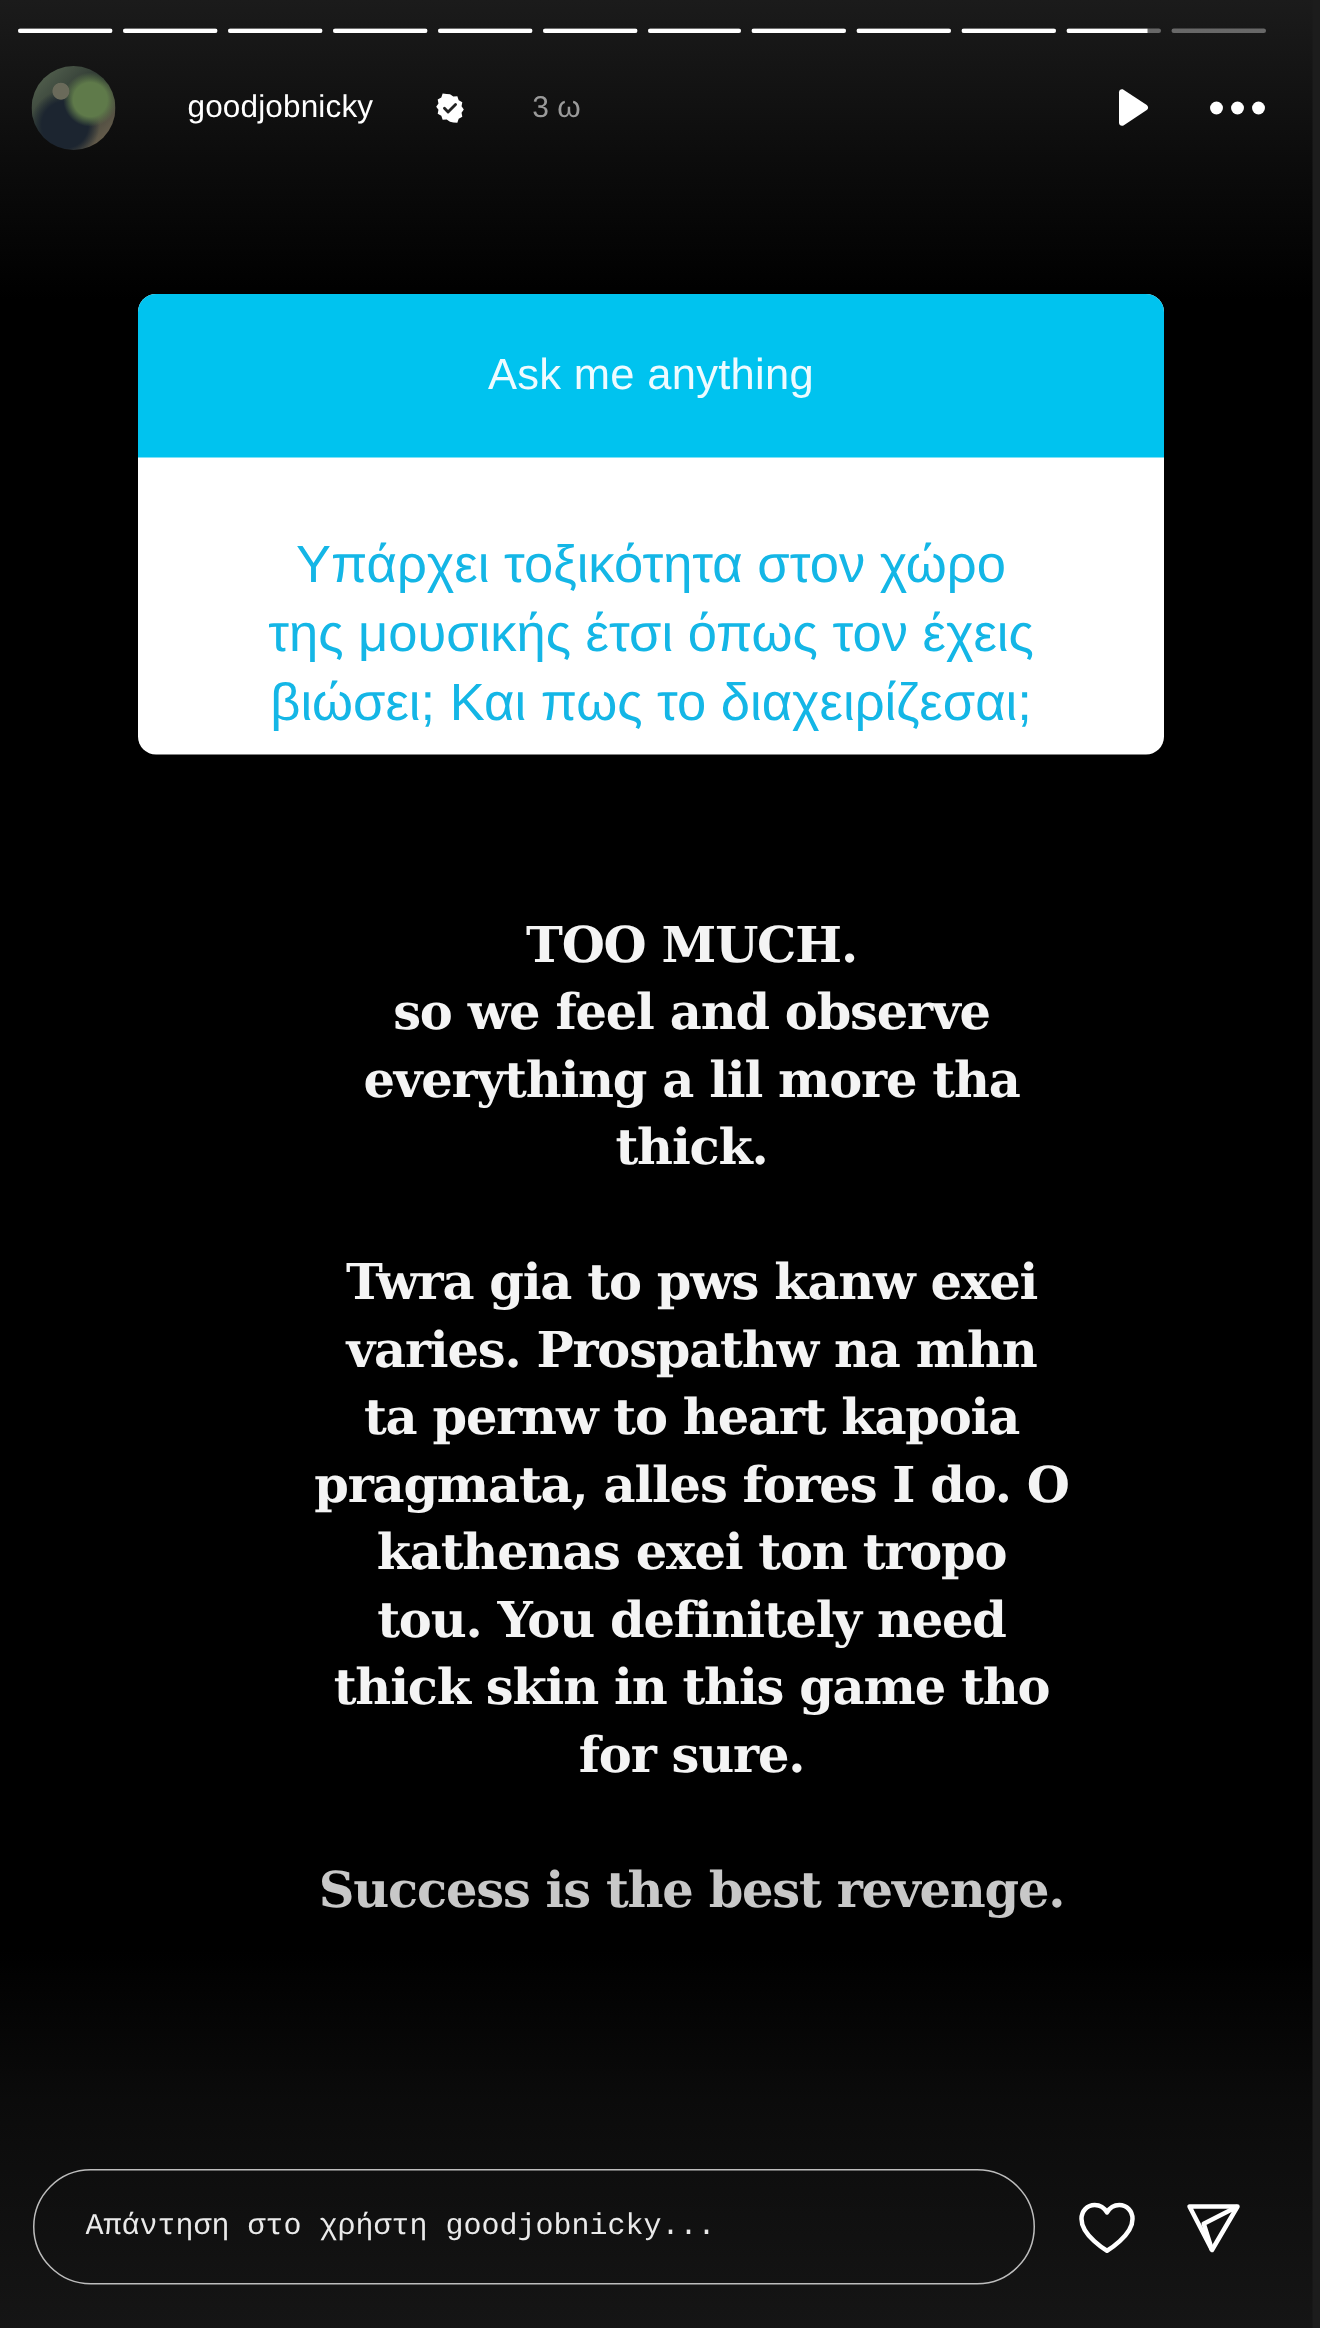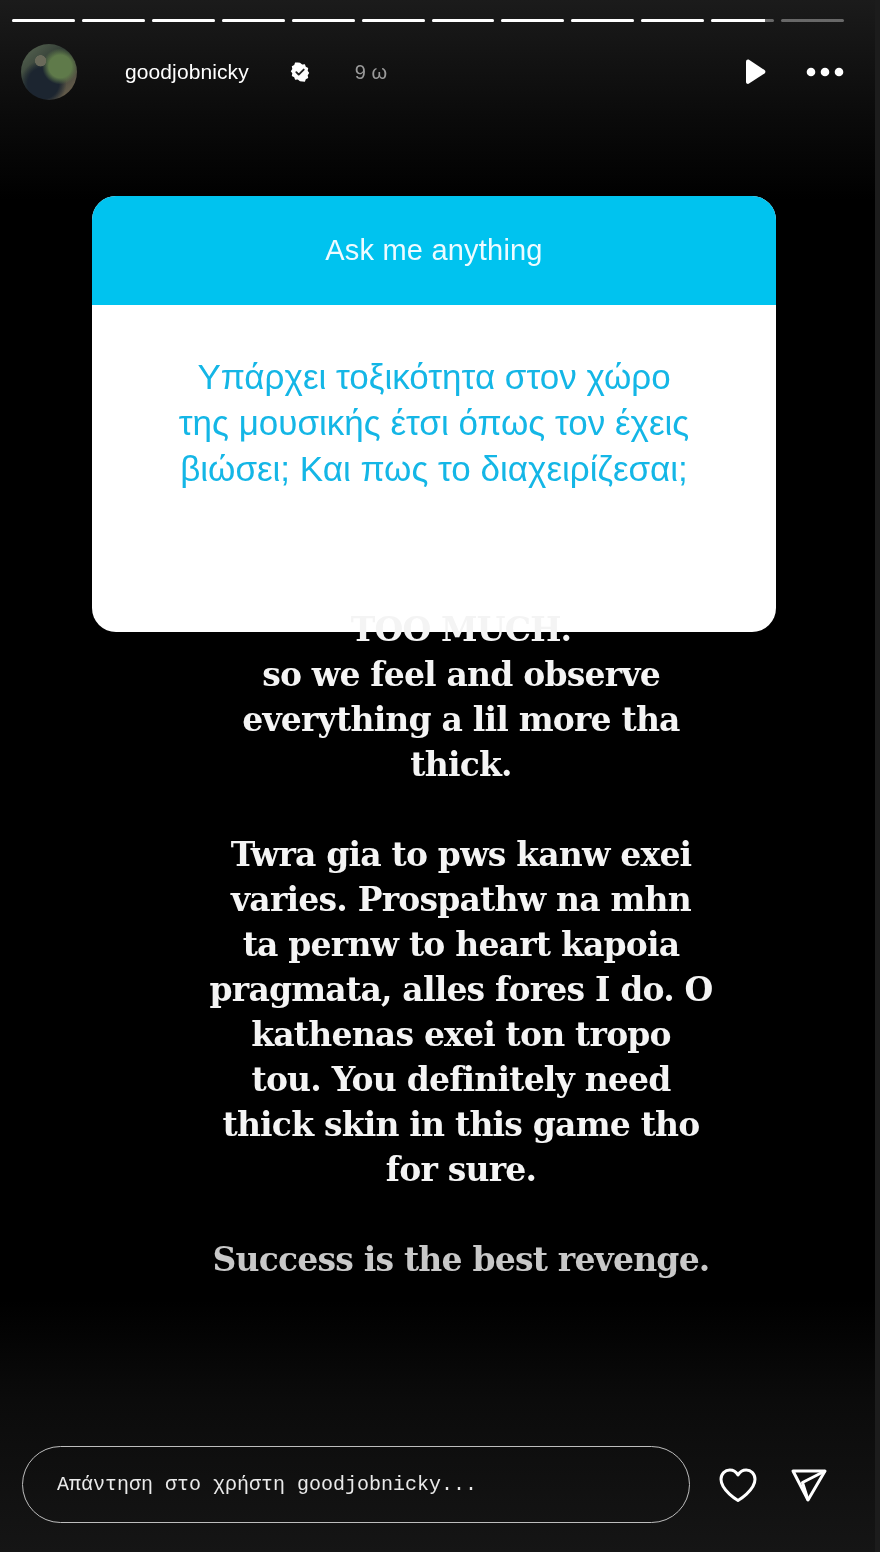--- a/index.html
+++ b/index.html
@@ -102,22 +102,22 @@
       align-items: center;
       justify-content: center;
       cursor: pointer;
     }
     
     .card {
       position: absolute;
       left: 92px;
       top: 196px;
       width: 684px;
-      height: 436px;
-      border-radius: 24px;
+      height: 307px;
+      border-radius: 12px;
       background: #fff;
       overflow: hidden;
     }
     .card-head {
       height: 109px;
       background: #00c3ef;
       display: flex;
       align-items: center;
       justify-content: center;
       font-size: 29px;
@@ -240,21 +240,21 @@
 
   <div class="header">
     <div class="avatar"></div>
     <span class="username">goodjobnicky</span>
     <span class="verified">
       <svg width="20" height="20" viewBox="0 0 20 20">
         <path d="M10 0.8l2.2 1.6 2.7-.2.9 2.6 2.4 1.3-.5 2.7 1.5 2.2-1.5 2.2.5 2.7-2.4 1.3-.9 2.6-2.7-.2L10 19.2l-2.2-1.6-2.7.2-.9-2.6-2.4-1.3.5-2.7L.8 9.2l1.5-2.2-.5-2.7 2.4-1.3.9-2.6 2.7.2z" fill="#fff"></path>
         <path d="M6.3 10.2l2.4 2.4 5-5" fill="none" stroke="#222" stroke-width="1.9" stroke-linecap="round" stroke-linejoin="round"></path>
       </svg>
     </span>
-    <span class="timeago">9 ω</span>
+    <span class="timeago">3 ω</span>
     <div class="header-actions">
       <span class="icon-btn">
         <svg width="26" height="28" viewBox="0 0 26 28">
           <path d="M4 3.5c0-1.6 1.7-2.5 3-1.7l15.5 10.2c1.2.8 1.2 2.6 0 3.4L7 25.6c-1.3.8-3-.1-3-1.7z" fill="#fff"></path>
         </svg>
       </span>
       <span class="icon-btn">
         <svg width="38" height="10" viewBox="0 0 38 10">
           <circle cx="5" cy="5" r="4.3" fill="#fff"></circle>
           <circle cx="19" cy="5" r="4.3" fill="#fff"></circle>

